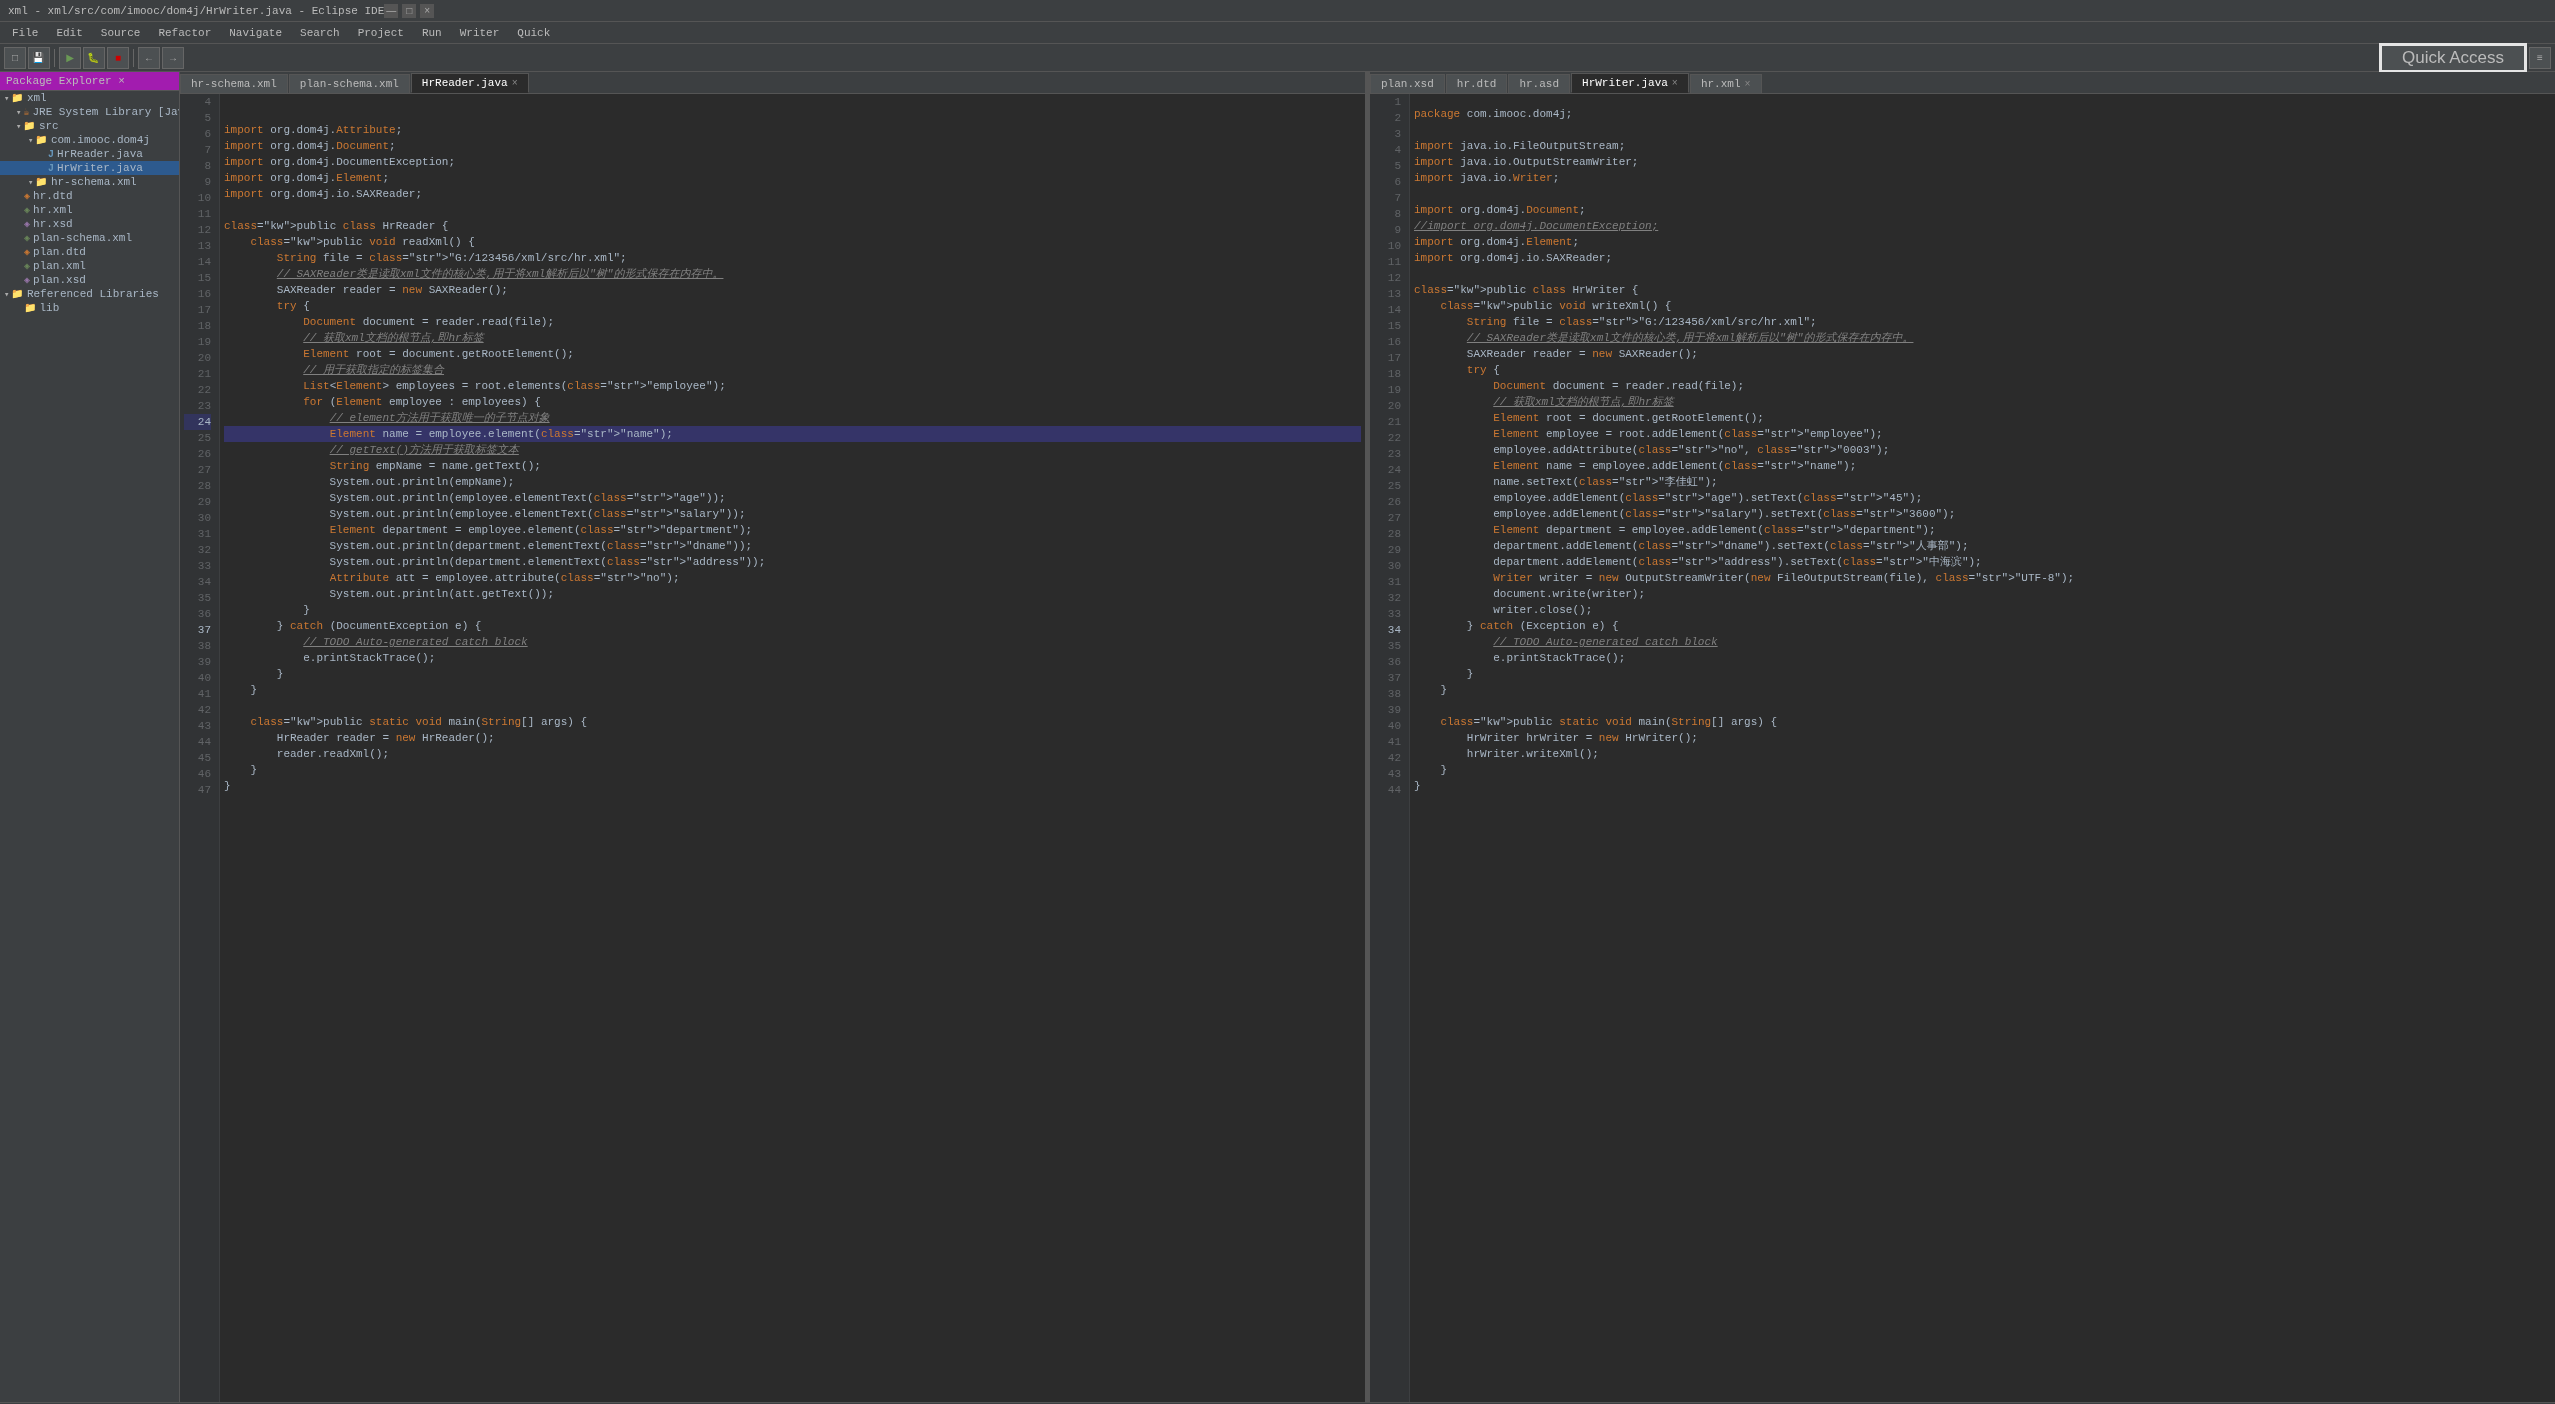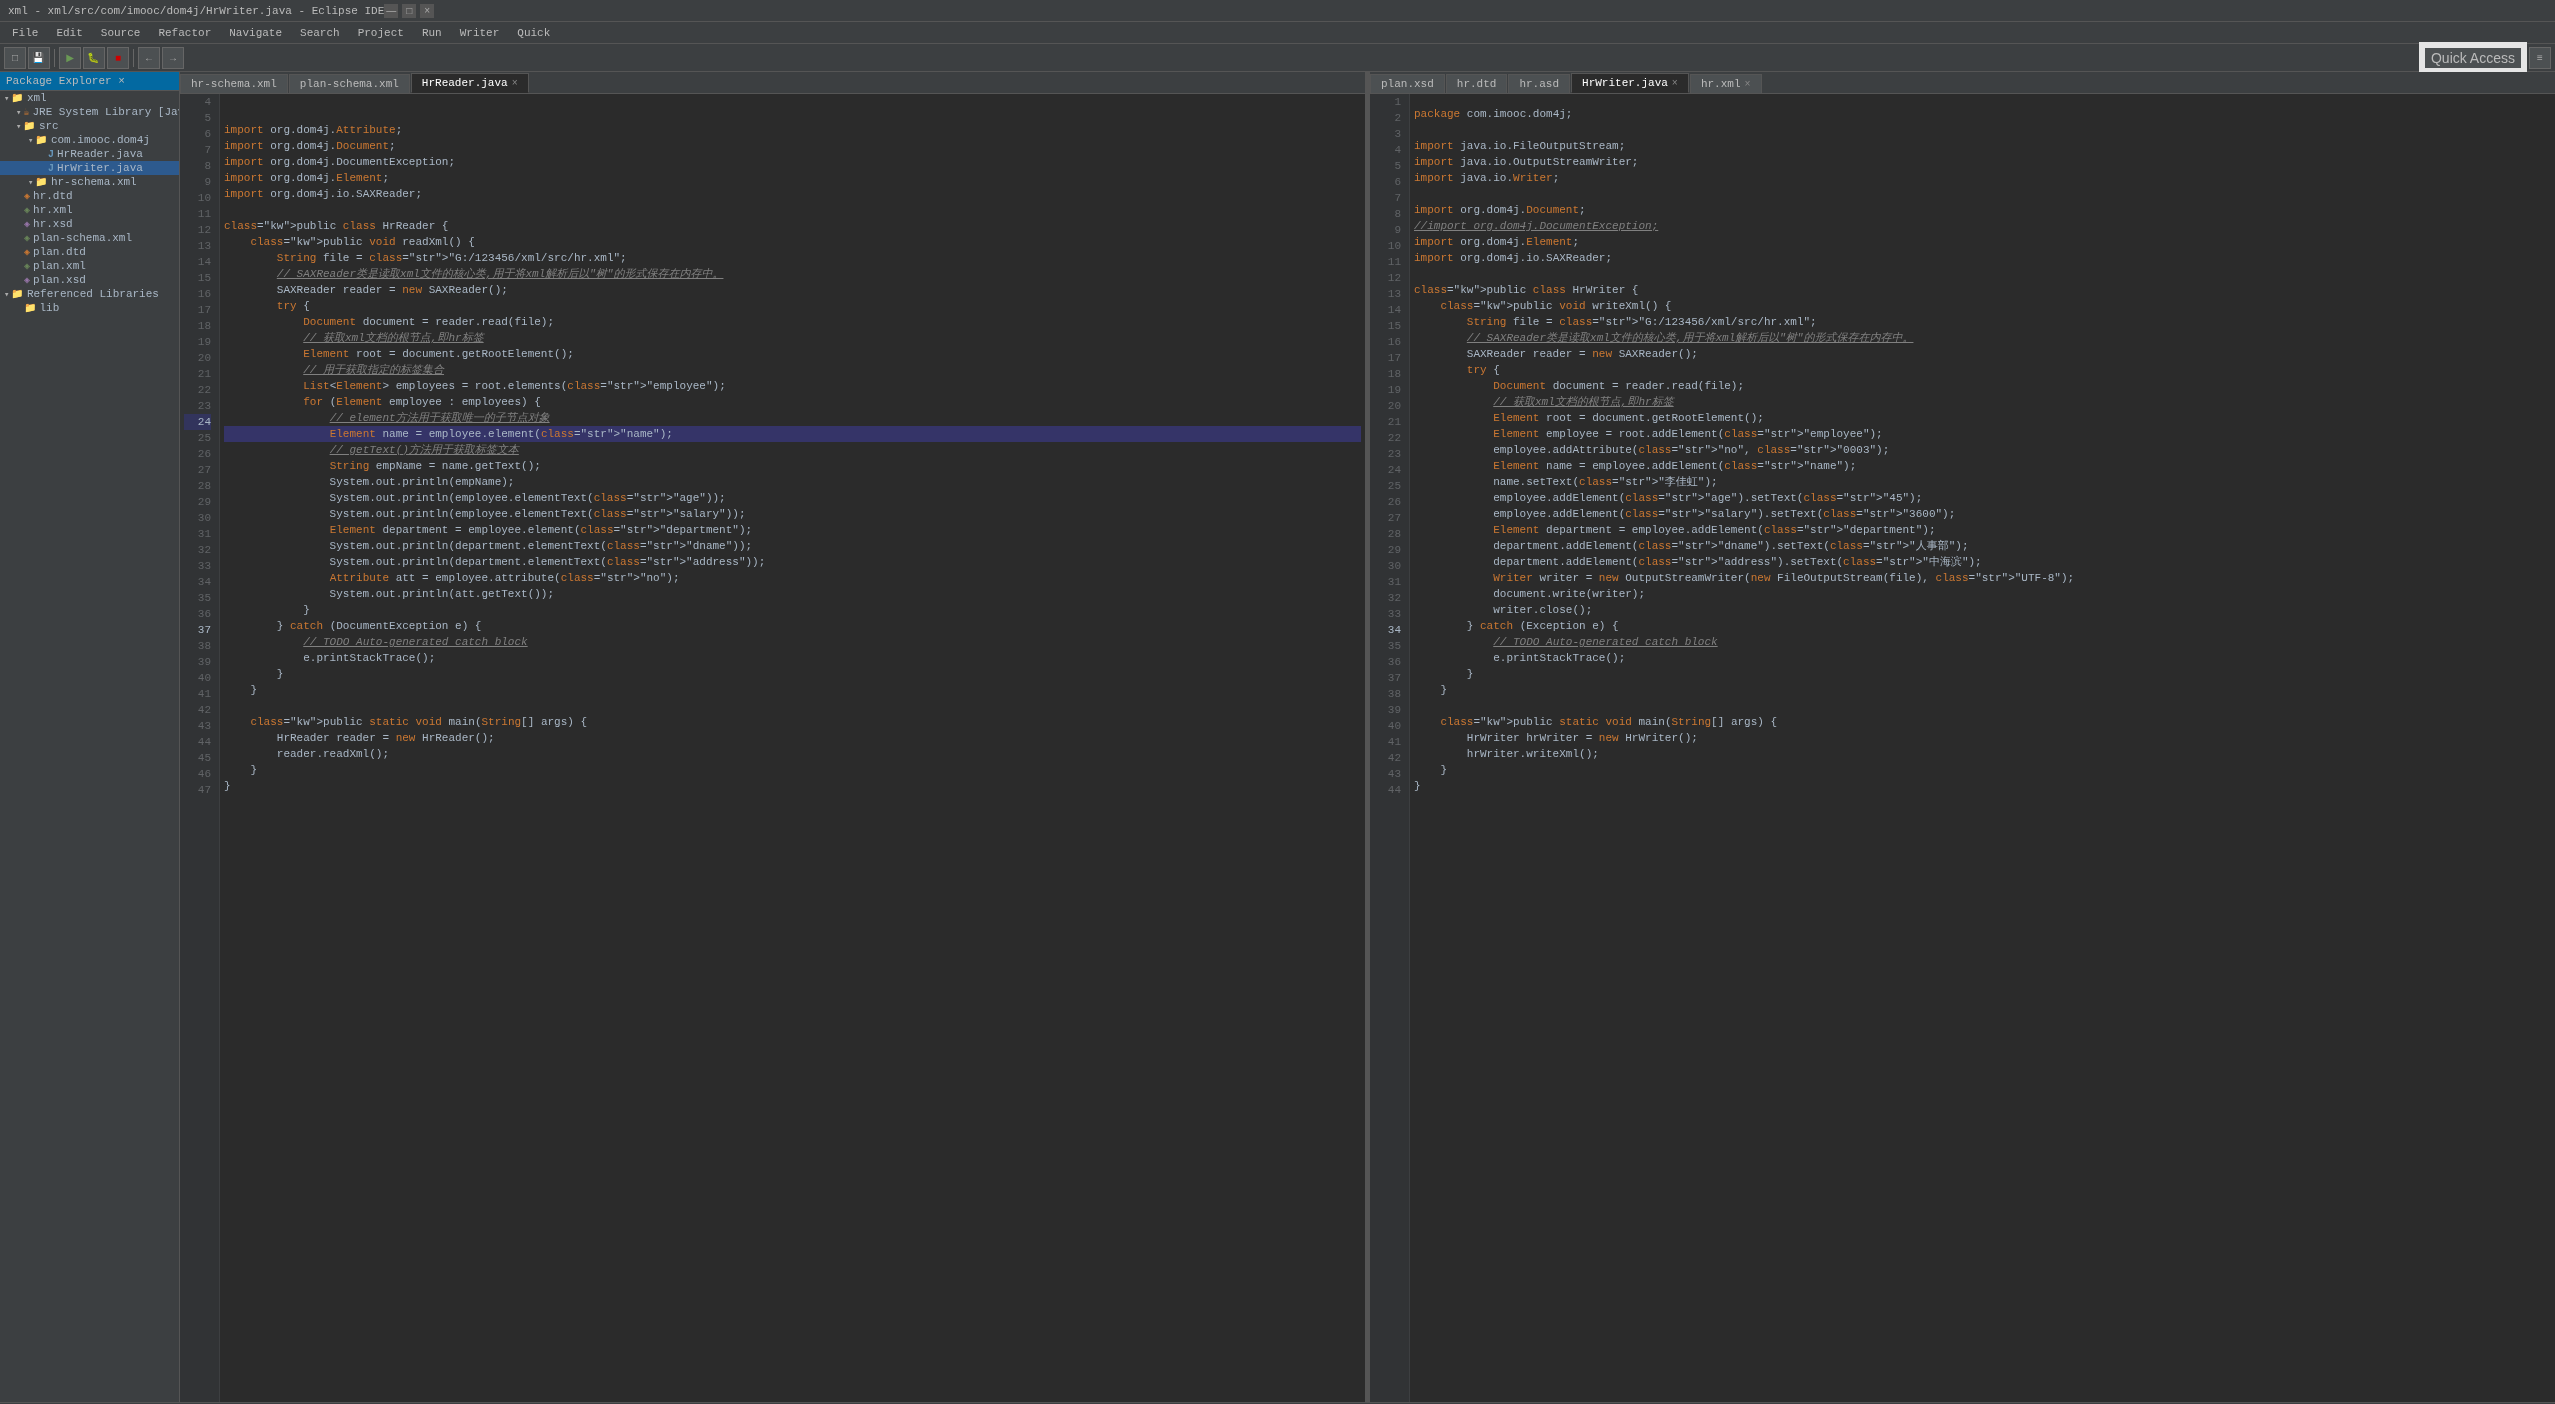--- a/index.html
+++ b/index.html
@@ -52,45 +52,45 @@
       border: 1px solid #666;
       color: #aaa;
       font-size: 10px;
       cursor: pointer;
       display: flex; align-items: center; justify-content: center;
     }
     .toolbar-sep { width: 1px; height: 18px; background: #666; margin: 0 2px; }
     #quick-access-btn {
       margin-left: auto;
       background: #4c5052;
-      border: 6px solid #e5e5e5;
+      border: 3px solid #e5e5e5;
       color: #bbbbbb;
-      font-size: 14px;
-      padding: 2px 6px;
+      font-size: 17px;
+      padding: 2px 20px;
       cursor: pointer;
     }
     
     
     #main {
       display: flex;
       height: calc(100vh - 74px);
     }
     
     
     #package-explorer {
       width: 180px;
       min-width: 180px;
       background: #3c3f41;
       border-right: 1px solid #555;
       display: flex;
       flex-direction: column;
       overflow: hidden;
     }
     #pe-header {
-      background: #0369a1;
+      background: #a21caf;
       padding: 3px 6px;
       font-size: 11px;
       color: #bbbbbb;
       border-bottom: 1px solid #555;
     }
     #pe-content {
       flex: 1;
       overflow-y: auto;
       font-size: 11px;
     }

